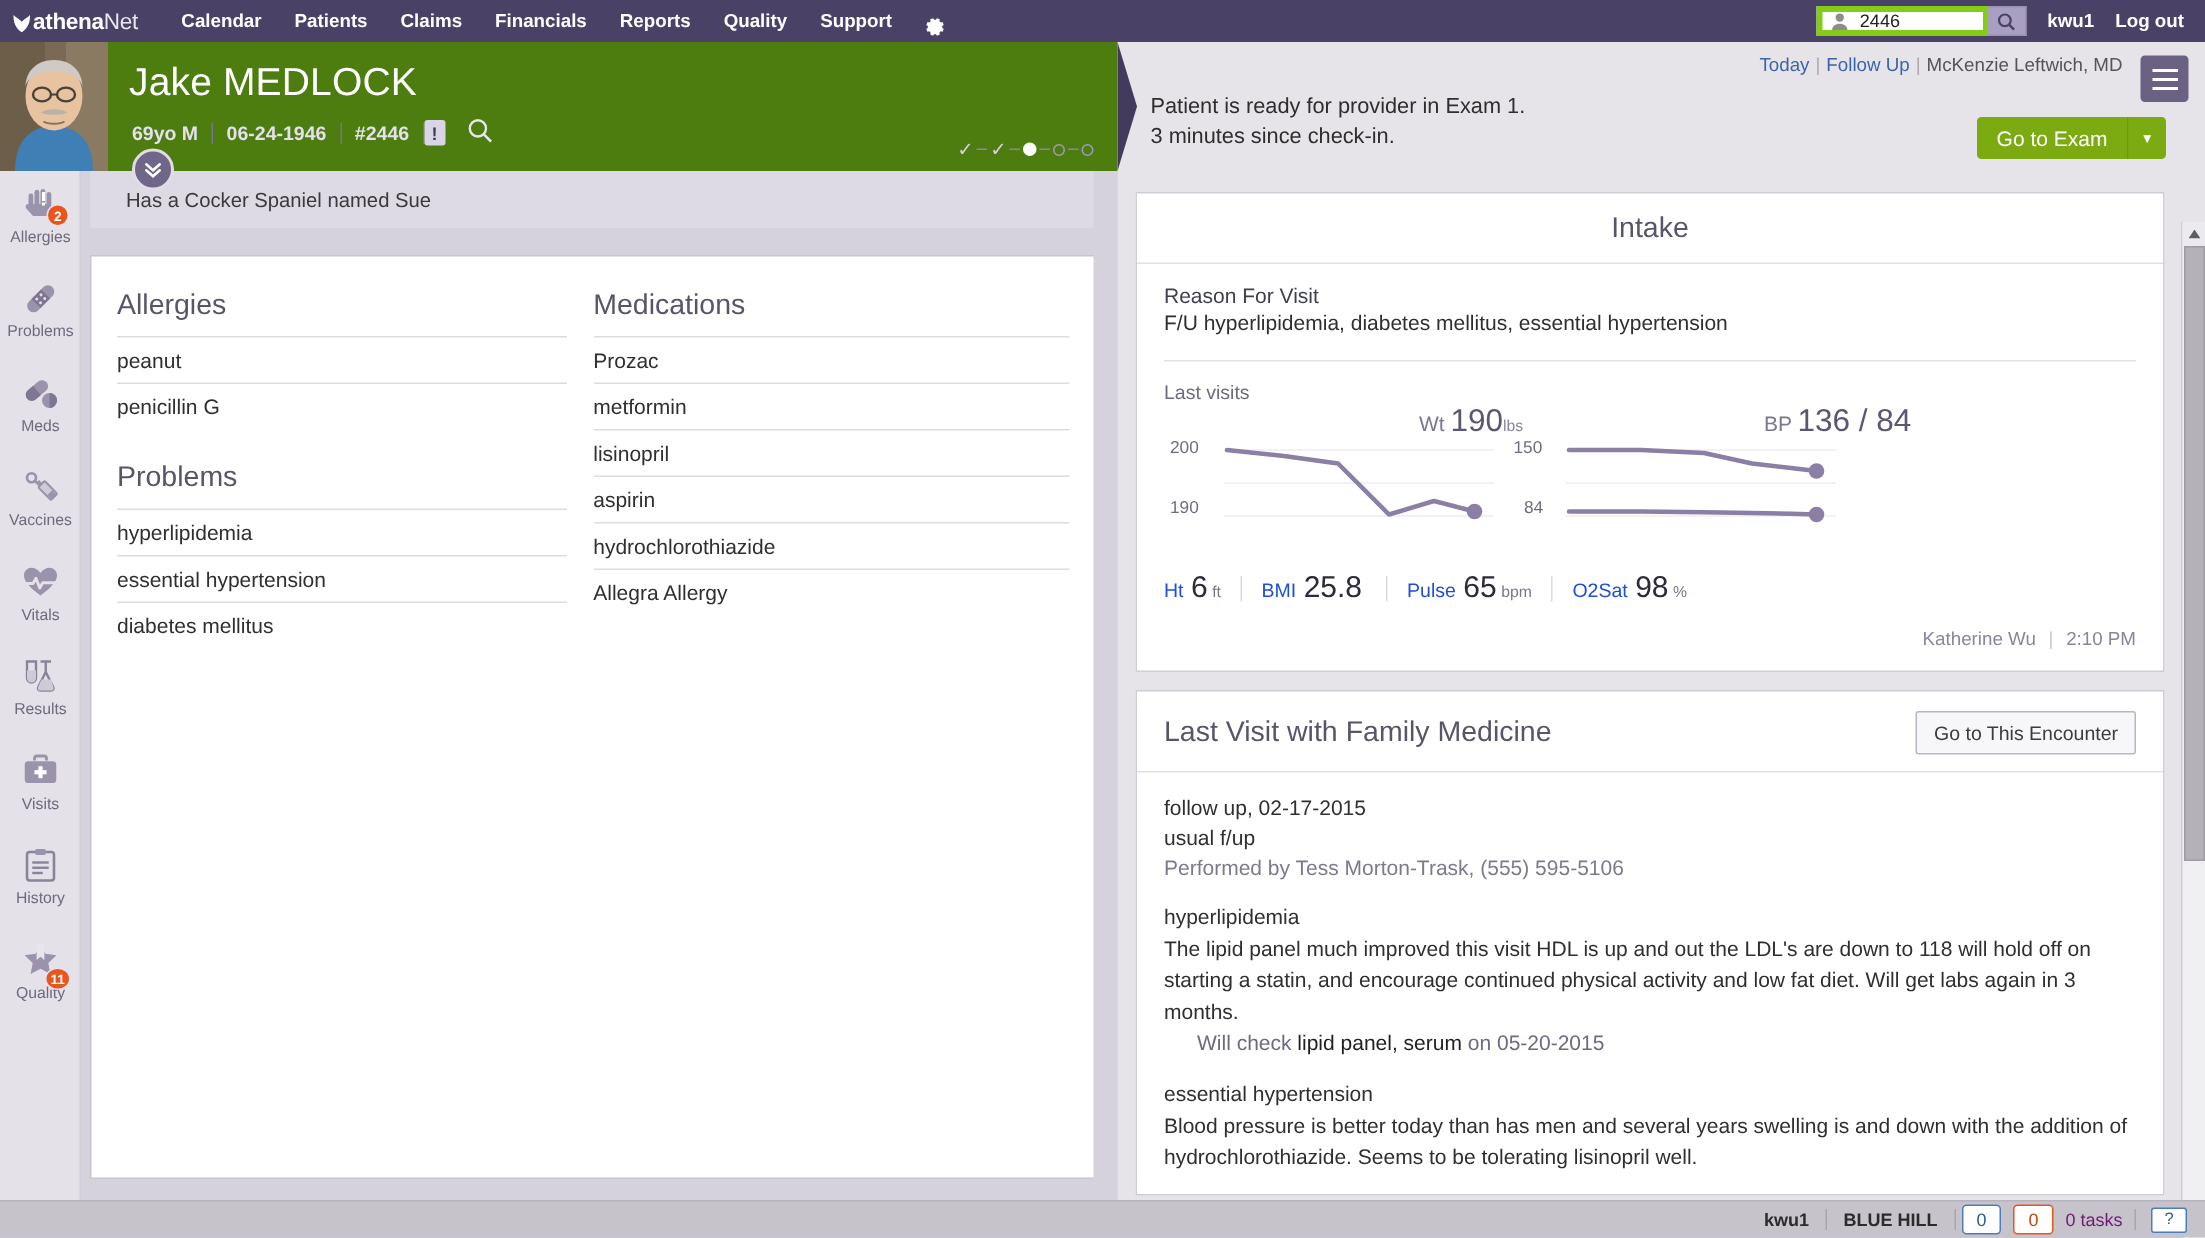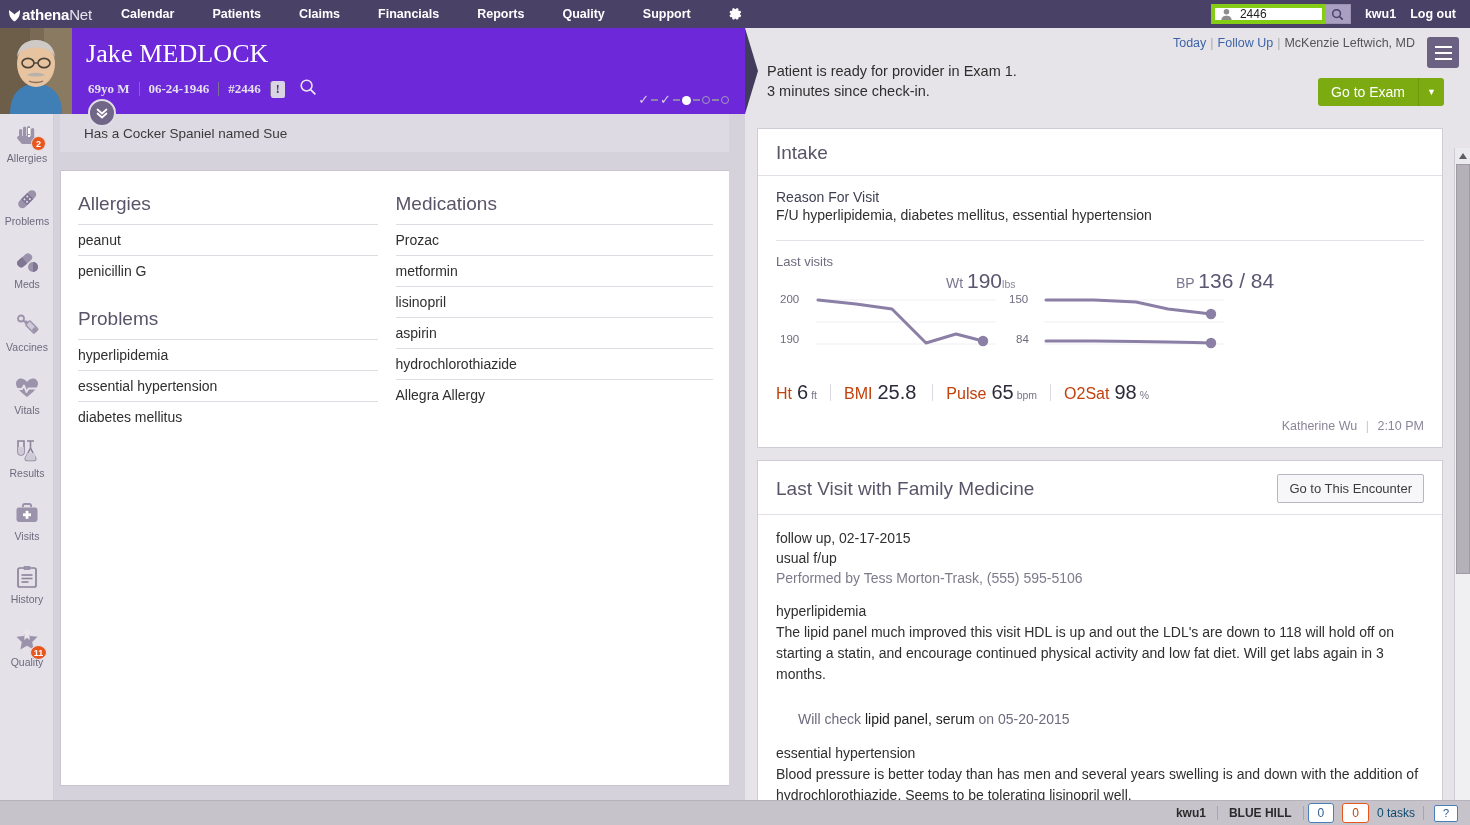--- a/index.html
+++ b/index.html
@@ -23,21 +23,21 @@
   .brand {
     display: flex; align-items: center;
     color: #ffffff; font-size: 15px; font-weight: bold;
     padding: 0 6px 0 8px; letter-spacing: -0.2px;
   }
   .brand .leaf {
     display: inline-block; width: 13px; height: 14px; margin-right: 1px;
     position: relative; top: 1px;
   }
   .brand .brand-net { font-weight: normal; color: #e8e6ef; }
-  .navlinks { display: flex; align-items: flex-start; gap: 16px; margin-left: 12px; }
+  .navlinks { display: flex; align-items: flex-end; gap: 0px; margin-left: 12px; }
   .navlink {
     color: #ffffff; font-size: 12.5px; font-weight: bold;
     padding: 6px 11px; cursor: pointer; text-decoration: none; white-space: nowrap;
   }
   .gear-btn {
     margin-left: 6px; width: 22px; height: 22px; cursor: pointer;
     display: flex; align-items: center; justify-content: center;
   }
   .nav-right {
     position: absolute; right: 0; top: 0; height: 28px;
@@ -66,22 +66,21 @@
     padding: 0 14px; cursor: pointer;
   }
   .nav-logout {
     color: #ffffff; font-size: 12.5px; font-weight: bold;
     padding: 0 14px 0 0; cursor: pointer;
   }
 
   
   .pt-banner {
     position: absolute; top: 28px; left: 0; width: 745px; height: 86px;
-    background: #6d28d9;
-    font-family: Liberation Serif, serif;
+    background: #4d7c0f;
   }
   .pt-photo {
     position: absolute; left: 0; top: 0; width: 72px; height: 86px;
     overflow: hidden; background: #6b5b4a;
   }
   .pt-name {
     position: absolute; left: 86px; top: 11px;
     color: #ffffff; font-size: 26px; font-weight: normal; letter-spacing: 0.1px;
   }
   .pt-meta {
@@ -253,34 +252,34 @@
   .spark-ylabel {
     position: absolute; font-size: 11.5px; color: #6f6a7d;
   }
 
   .vitals-row {
     display: flex; align-items: center; padding-top: 2px;
     font-size: 13.5px; color: #4a4558;
   }
   .vital { display: flex; align-items: baseline; padding: 0 13px; }
   .vital:first-child { padding-left: 0; }
-  .vital .vlabel { font-size: 16px; color: #c2410c; }
+  .vital .vlabel { font-size: 13px; color: #1d4ed8; }
   .vital .vnum { font-size: 20px; color: #2e2a3a; padding: 0 3px 0 5px; }
   .vital .vunit { font-size: 10.5px; color: #7a7588; }
   .vsep { width: 1px; height: 17px; background: #ddd9e2; }
   .credit {
     text-align: right; font-size: 12.5px; color: #8b8599; padding-top: 15px;
   }
 
   .enc-line { font-size: 14px; color: #2f2f2f; line-height: 20px; }
   .enc-muted { font-size: 14px; color: #7e7a8b; line-height: 20px; }
   .enc-gap { height: 13px; }
   .enc-problem { font-size: 14px; color: #2f2f2f; line-height: 21px; }
   .enc-para { font-size: 14px; color: #2f2f2f; line-height: 21px; }
-  .enc-order { font-size: 14px; color: #2f2f2f; line-height: 21px; padding-left: 22px; margin-top: 24px; }
+  .enc-order { font-size: 14px; color: #2f2f2f; line-height: 21px; padding-left: 22px; }
   .enc-order .lead { color: #6f6a7d; }
   .enc-order .ord { color: #1f1f1f; }
 
   
   .vscroll {
     position: absolute; width: 16px;
     background: #f0eff2; border-left: 1px solid #cfccd6;
   }
   .vscroll .arrow {
     width: 16px; height: 16px; background: #ebeaee;
@@ -306,21 +305,21 @@
   }
   .bb-item { font-size: 12px; color: #2b2b2b; padding: 0 11px; font-weight: bold; }
   .bb-sep { width: 1px; height: 14px; background: #a8a5ae; }
   .bb-count {
     border-radius: 3px; background: #ffffff;
     font-size: 12px; padding: 2px 9px; margin: 0 4px;
     font-weight: normal;
   }
   .bb-count.blue { border: 1px solid #4a7ebb; color: #2e5c91; }
   .bb-count.orange { border: 1px solid #e8561e; color: #c8430f; }
-  .bb-tasks { font-size: 12px; color: #0c4a6e; padding: 0 8px 0 4px; text-align: right; }
+  .bb-tasks { font-size: 12px; color: #701a75; padding: 0 8px 0 4px; text-align: right; }
   .bb-help {
     width: 24px; height: 17px; margin-left: 10px;
     border: 1px solid #4a7ebb; border-radius: 2px; background: #ffffff;
     color: #2e5c91; font-size: 11px;
     display: flex; align-items: center; justify-content: center; cursor: pointer;
     position: relative;
   }
 </style>
 </head>
 <body>
@@ -605,21 +604,21 @@
       </div>
       <div class="goto-exam">
         <div class="main-btn">Go to Exam</div>
         <div class="caret-btn">▼</div>
       </div>
     </div>
 
     <div class="rp-scroll">
 
       <div class="card">
-        <div class="card-head" style="border-bottom:1px solid #e2e0e6;">
+        <div class="card-head" style="border-bottom:1px solid #e2e0e6;justify-content:center;">
           <span class="card-title">Intake</span>
         </div>
         <div class="card-body">
           <div class="rfv-label">Reason For Visit</div>
           <div class="rfv-value">F/U hyperlipidemia, diabetes mellitus, essential hypertension</div>
           <div class="hr-soft"></div>
 
           <div class="lastvisits-label">Last visits</div>
 
           <div class="spark-wrap">

